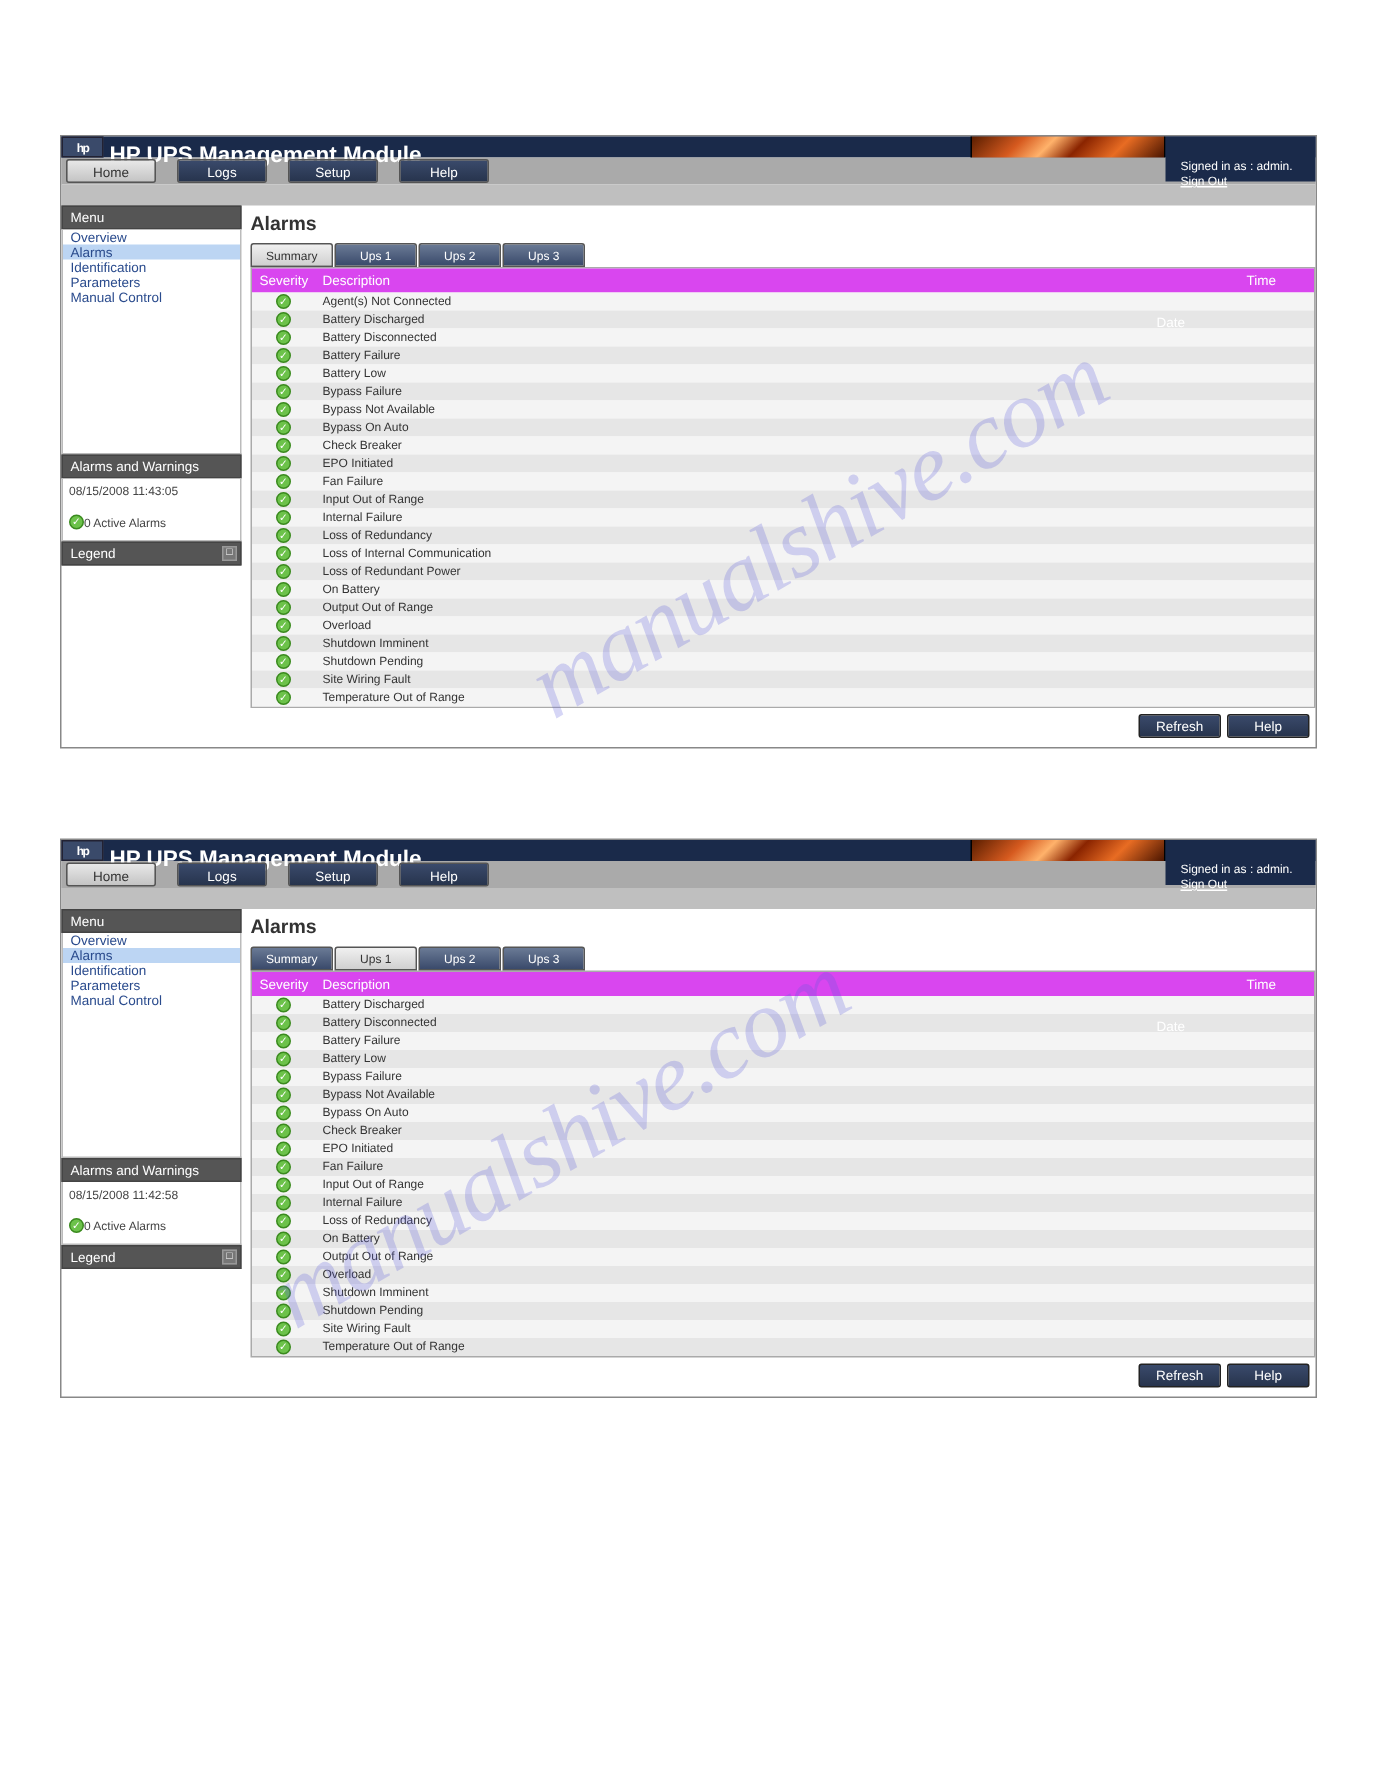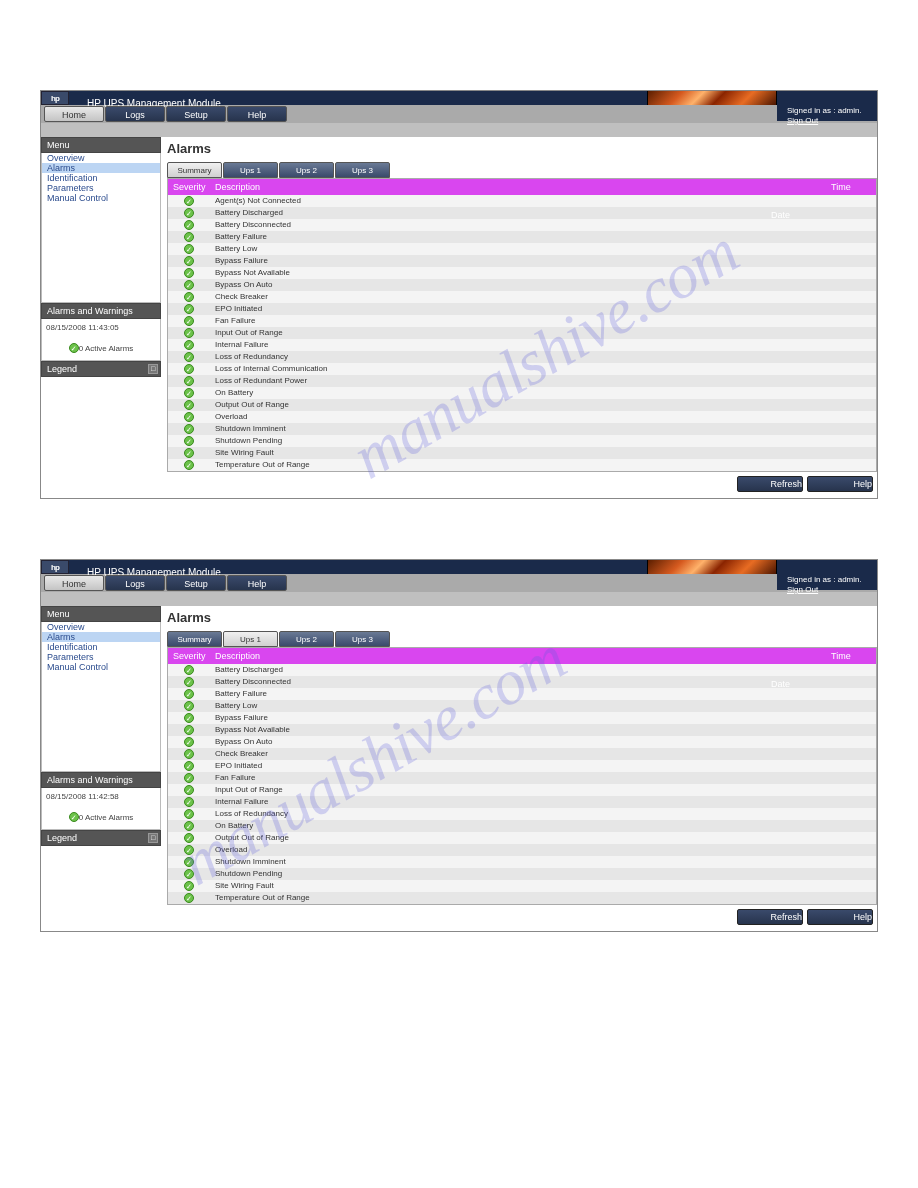--- a/index.html
+++ b/index.html
@@ -2,63 +2,63 @@
 <html><head>
 <meta charset="utf-8">
 <style>
   * { box-sizing: border-box; margin: 0; padding: 0; }
   body { background: #fff; font-family: Arial, Helvetica, sans-serif; font-size: 9px; color: #333; }
   .page { width: 918px; margin: 0 auto; padding: 90px 40px 40px 40px; }
   .shot { border: 1px solid #888; margin-bottom: 60px; background: #fff; position: relative; }
 
   .topbar { background: #1a2a4a; color: #fff; display: flex; align-items: stretch; height: 14px; }
   .hp-logo { background: #3a4a6a; width: 28px; display:flex; align-items:center; justify-content:center; font-size:8px; font-weight:bold; letter-spacing:-1px; color:#fff; border:1px solid #223; }
-  .title { font-size: 10px; font-weight: normal; line-height: 26px; padding-left: 18px; flex: 0 0 auto; }
+  .title { font-size: 15px; font-weight: bold; line-height: 26px; padding-left: 4px; flex: 0 0 auto; }
   .topbar-spacer { flex: 1; }
   .banner-img { width: 130px; background: linear-gradient(135deg,#5a1e00 0%,#d65a1f 25%,#ffb26b 40%,#8a2400 55%,#e86c23 75%,#4a1500 100%); border-left:1px solid #000; border-right:1px solid #000; }
   .signin { background:#1a2a4a; color:#fff; font-size:8px; padding:15px 10px; line-height:10px; min-width:100px; }
   .signin .signout { text-decoration: underline; cursor: pointer; display:block; }
 
-  .navbar { background:#aaa; height:18px; display:flex; gap:1px; padding:1px 0 0 3px; }
+  .navbar { background:#aaa; height:18px; display:flex; gap:14px; padding:1px 0 0 3px; }
   .navtab { width:60px; height:16px; font-size:9px; color:#fff; text-align:center; line-height:16px; border:1px solid #555; border-radius:2px; background:linear-gradient(#3a4a6b,#27344d); cursor:pointer; }
   .navtab.active { background:linear-gradient(#e8e8e8,#c4c4c4); color:#333; }
 
   .sep { background:#bfbfbf; height:14px; }
 
   .body { display:flex; align-items:flex-start; }
 
   .sidebar { width:120px; flex:0 0 120px; padding:0;border-radius:18px; }
   .panel-h { background:#555; color:#fff; font-size:9px; height:16px; line-height:16px; padding-left:5px; border:1px solid #444; display:flex; justify-content:space-between; align-items:center; }
   .panel-h .expand-icon { width:10px; height:10px; margin-right:2px; background:#777; border:1px solid #999; font-size:7px; text-align:center; line-height:8px; }
   .menu { background:#fff; border:1px solid #bbb; border-top:none; }
   .menu-item { padding:0 5px; font-size:9px; color:#2a4b8d; cursor:pointer; border-bottom:0; }
   .menu-item.active { background:#bcd5f3; }
   .panel-body { background:#fff; border:1px solid #bbb; border-top:none; padding:4px; font-size:8px; color:#444; }
-  .alarm-line { display:flex; align-items:center; gap:0; padding:3px 0;justify-content:center; }
+  .alarm-line { display:flex; align-items:center; gap:0; padding:3px 0; }
   .ok-dot { width:10px; height:10px; border-radius:50%; background:#6cc24a; border:1px solid #3a8a1e; display:inline-flex; align-items:center; justify-content:center; color:#fff; font-size:7px; line-height:7px; }
 
   .main { flex:1; padding:0 0 6px 6px; }
   .page-title { font-size:13px; font-weight:bold; color:#333; padding:4px 0 6px 0; }
   .subtabs { display:flex; gap:1px; height:16px; margin-bottom:0; }
   .subtab { width:55px; font-size:8px; color:#fff; text-align:center; line-height:15px; border:1px solid #555; border-radius:2px 2px 0 0; background:linear-gradient(#6a7a95,#3a4a6b); cursor:pointer; }
   .subtab.active { background:linear-gradient(#f0f0f0,#d0d0d0); color:#333; }
 
   .grid { border:1px solid #aaa; }
   .grid-head { display:flex; background:#d946ef; color:#fff; font-size:9px; height:16px; line-height:16px; }
   .col-sev { width:42px; padding-left:5px; }
   .col-desc { flex:1; padding-left:5px; }
   .col-date { width:60px; padding-left:5px;margin-top:28px; }
   .col-time { width:50px; padding-left:5px; }
   .grid-row { display:flex; height:12px; line-height:12px; font-size:8px; }
   .grid-row:nth-child(even){ background:#e6e6e6; }
   .grid-row:nth-child(odd){ background:#f4f4f4; }
   .grid-row .col-sev { display:flex; align-items:center; justify-content:center; padding:0; }
 
   .footer-btns { display:flex; justify-content:flex-end; gap:4px; padding:4px 4px 0 0; }
-  .btn { width:66px; height:16px; font-size:9px; color:#fff; text-align:right; line-height:15px; border:1px solid #222; border-radius:2px; background:linear-gradient(#3a4a6b,#27344d); cursor:pointer; }
+  .btn { width:55px; height:16px; font-size:9px; color:#fff; text-align:center; line-height:15px; border:1px solid #222; border-radius:2px; background:linear-gradient(#3a4a6b,#27344d); cursor:pointer; }
 
   .watermark { position:absolute; left:50%; top:50%; transform:translate(-50%,-50%) rotate(-30deg); font-size:64px; color:rgba(90,90,220,0.25); font-family:Georgia,serif; font-style:italic; pointer-events:none; white-space:nowrap; letter-spacing:-1px; }
   .wm1 { transform:translate(-30%,30%) rotate(-30deg); }
   .wm2 { transform:translate(-70%,-30%) rotate(-30deg); }
 </style>
 </head>
 <body>
 
 <div class="page" id="page">
     <div class="shot">

